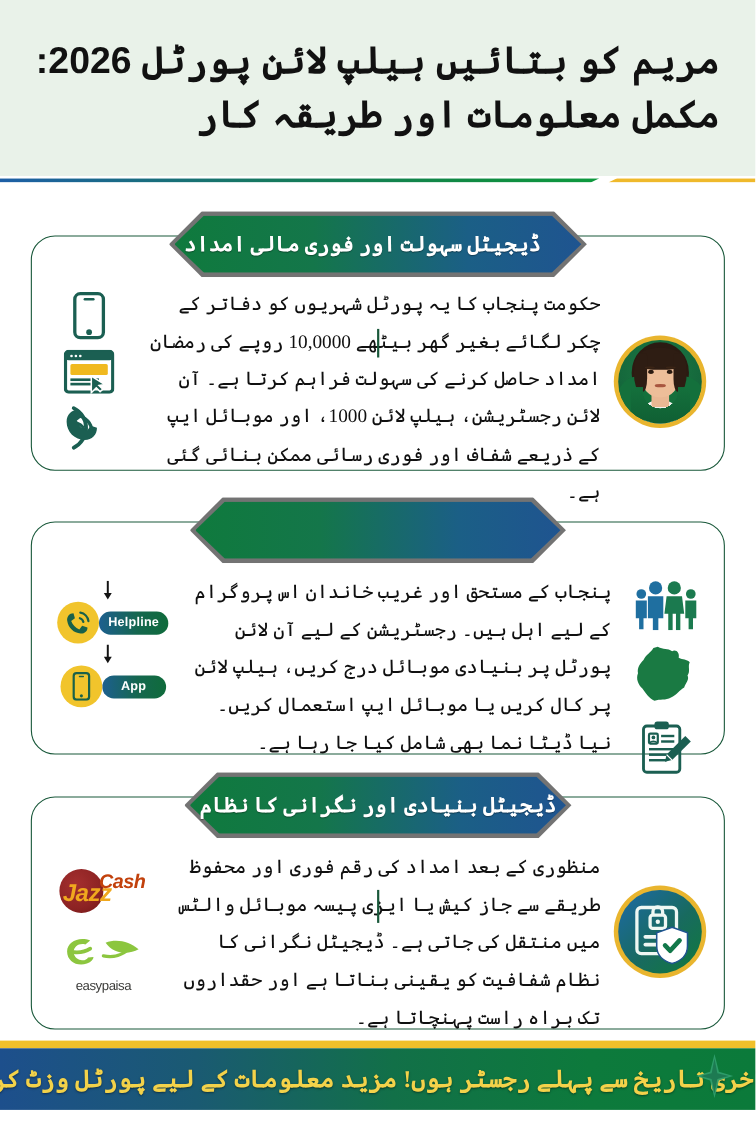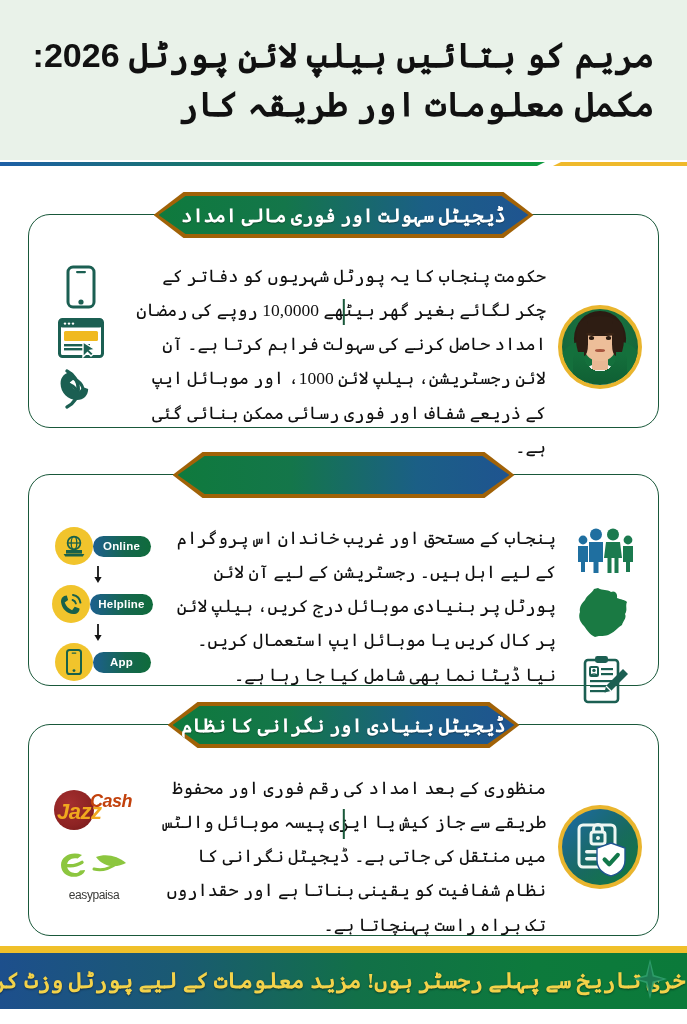--- a/index.html
+++ b/index.html
@@ -53,26 +53,26 @@
   .section{position:absolute;left:28px;width:631px;}
   .card{
     position:absolute;left:0;top:22px;width:100%;
     border:1.6px solid #19583a;
     border-radius:22px;
     background:#ffffff;
     box-sizing:border-box;
   }
   .banner{
     position:absolute;top:0;left:50%;transform:translateX(-50%);
-    height:46px;
+    height:60px;
     z-index:4;
-    background:#a16207;
+    background:#737373;
     clip-path:polygon(34px 0,100% 0,100% 100%,34px 100%,0 50%);
     padding:0;
-    display:flex;align-items:center;justify-content:center;
+    display:flex;align-items:center;justify-content:flex-end;
   }
   .banner.hex{
     clip-path:polygon(30px 0, calc(100% - 30px) 0, 100% 50%, calc(100% - 30px) 100%, 30px 100%, 0 50%);
   }
   .banner-inner{
     position:absolute;left:5px;top:4px;right:5px;bottom:4px;
     background:linear-gradient(90deg,#0f7a3d 0%,#14764a 34%,#1b5f86 72%,#1f5490 100%);
     clip-path:polygon(27px 0, calc(100% - 27px) 0, 100% 50%, calc(100% - 27px) 100%, 27px 100%, 0 50%);
   }
   .banner-label{
@@ -294,32 +294,20 @@
     </div>
   </div>
 
   <div class="section" style="top:452px;">
     <div class="card" style="height:212px;">
       <div class="card-body" style="min-height:212px;padding-top:46px;">
 
         <div class="side-col" style="width:118px;flex:0 0 118px;justify-content:flex-start;">
           <div class="steps">
 
-            <div class="step-row">
-              <div class="step-circle">
-                <svg width="26" height="24" viewBox="0 0 26 24">
-                  <circle cx="13" cy="9" r="6.4" fill="none" stroke="#18614a" stroke-width="1.7"></circle>
-                  <ellipse cx="13" cy="9" rx="2.8" ry="6.4" fill="none" stroke="#18614a" stroke-width="1.3"></ellipse>
-                  <line x1="6.6" y1="9" x2="19.4" y2="9" stroke="#18614a" stroke-width="1.3"></line>
-                  <path d="M5 16 h16 v3.6 h-16 z" fill="#18614a"></path>
-                  <path d="M2.6 20 h20.8 l-1.6 2.6 h-17.6 z" fill="#18614a"></path>
-                </svg>
-              </div>
-              <div class="step-pill">Online</div>
-            </div>
 
             <div class="step-arrow">
               <svg width="10" height="18" viewBox="0 0 10 18">
                 <line x1="5" y1="0" x2="5" y2="12" stroke="#141414" stroke-width="1.8"></line>
                 <path d="M1.4 11 L5 17 L8.6 11 Z" fill="#141414"></path>
               </svg>
             </div>
 
             <div class="step-row">
               <div class="step-circle">

